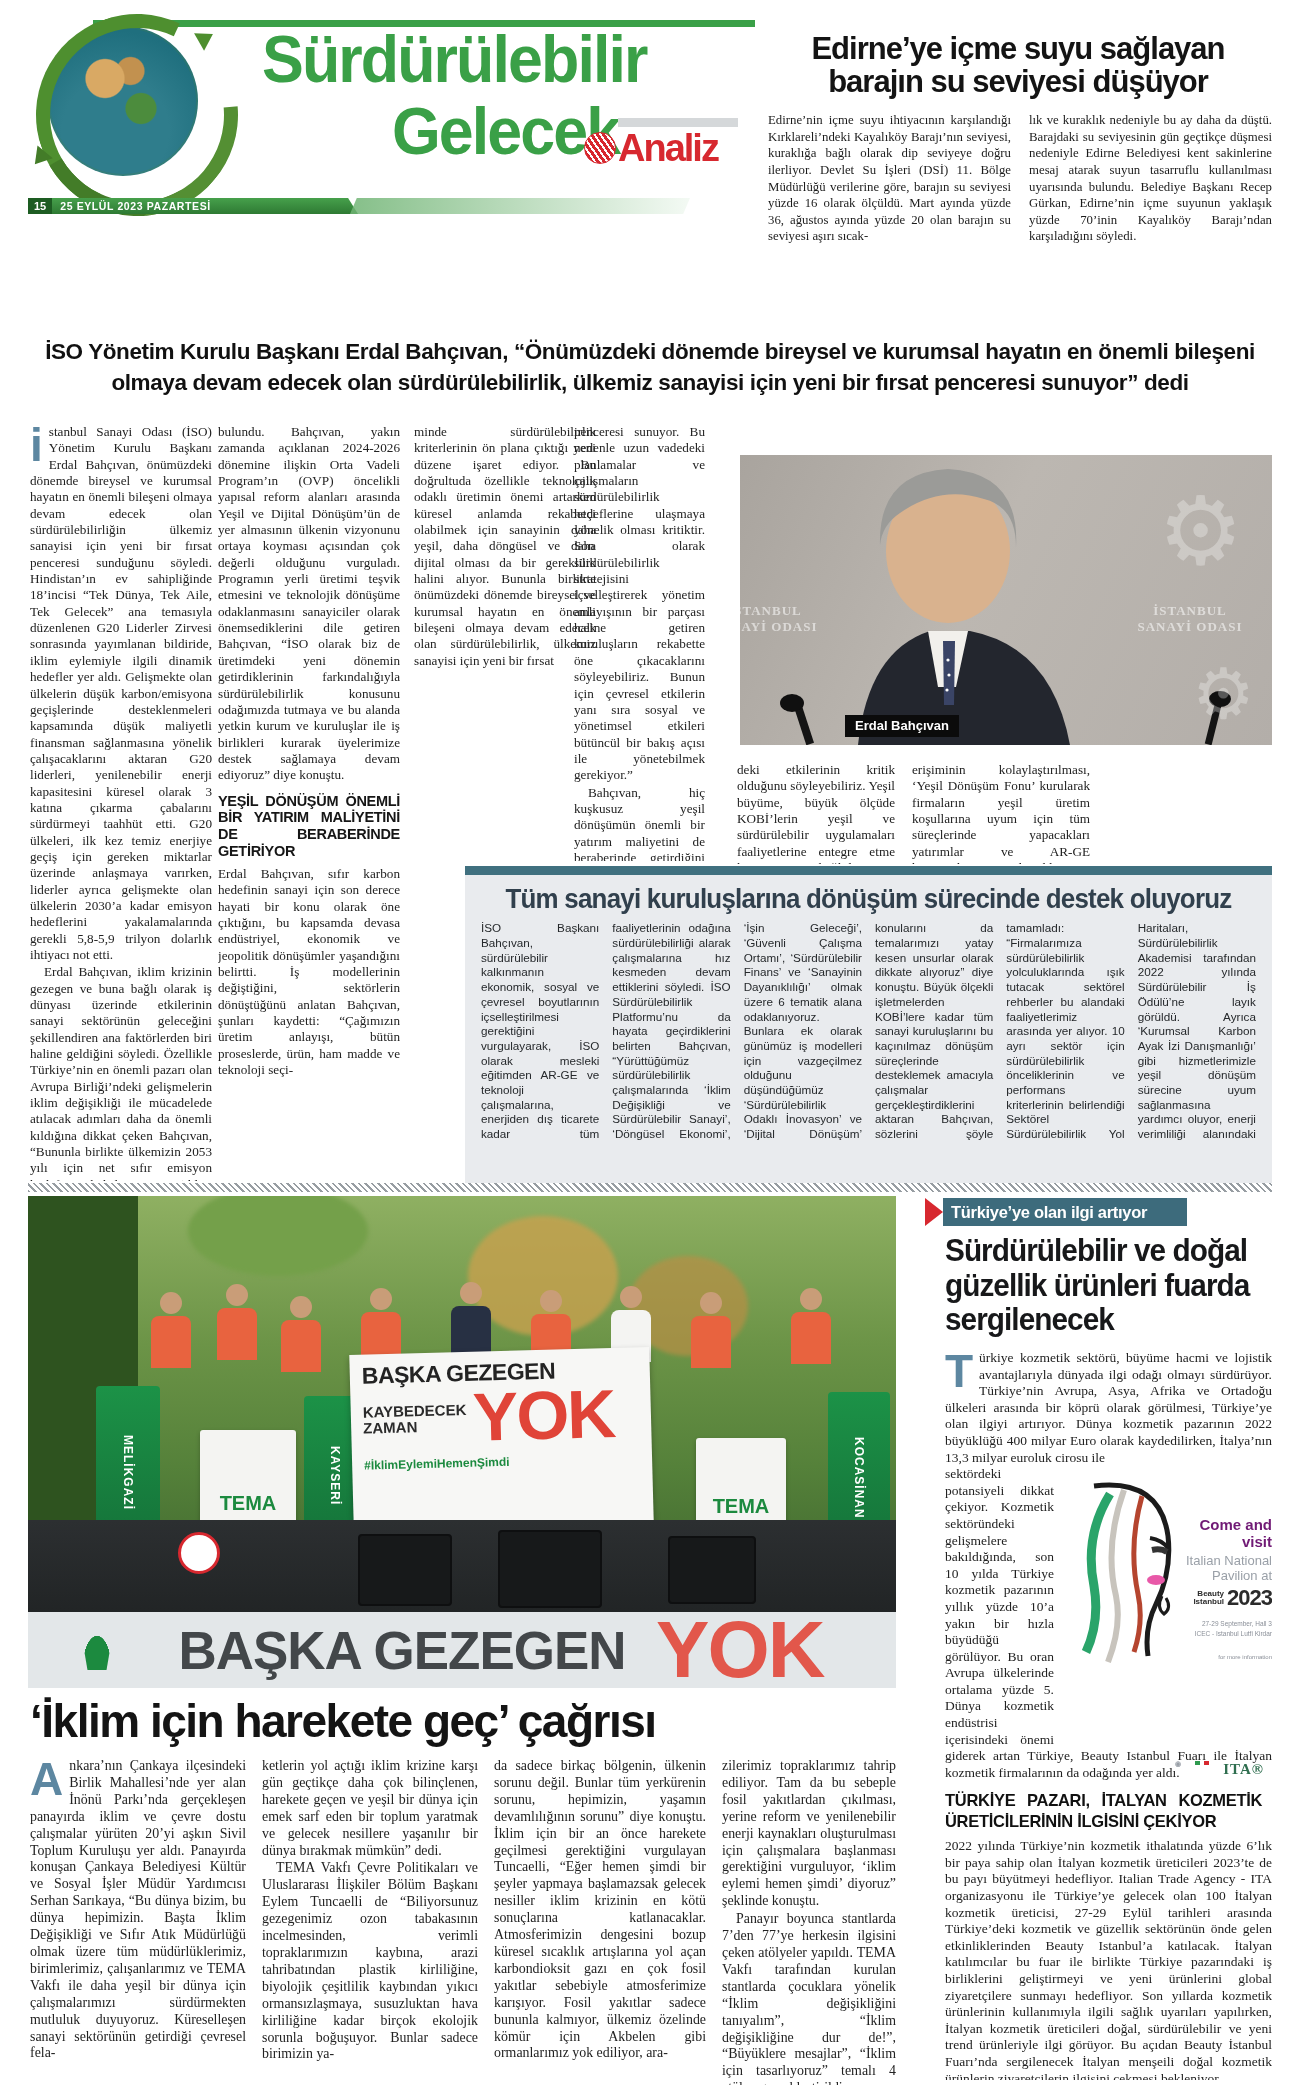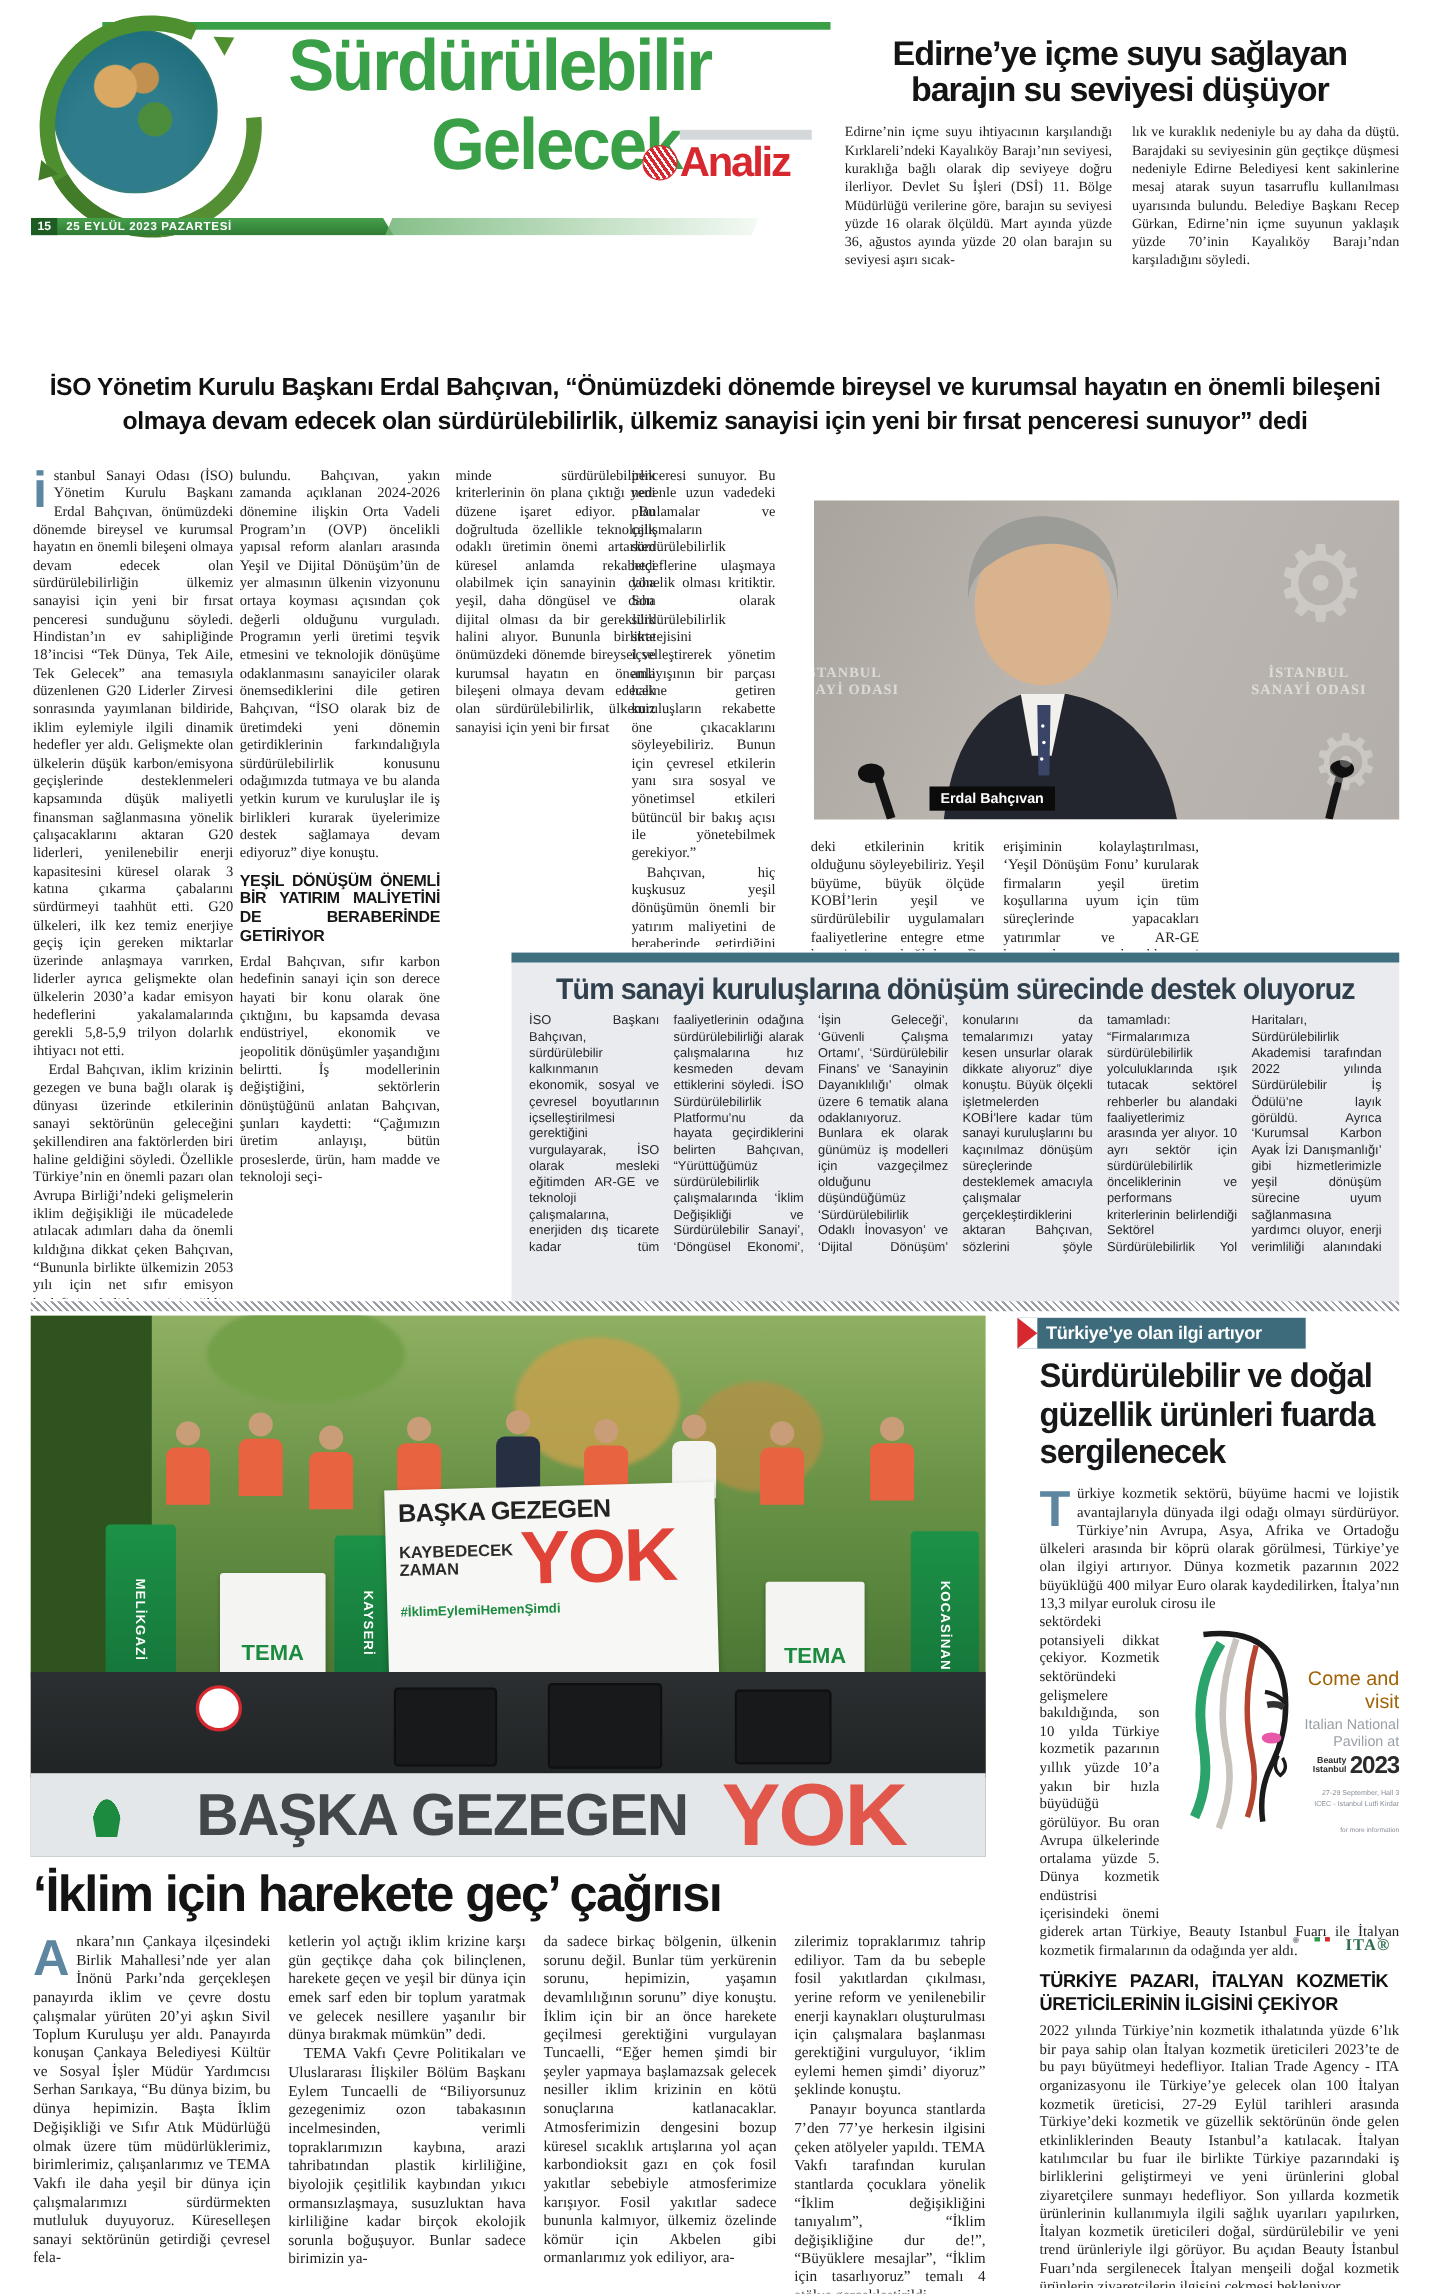--- a/index.html
+++ b/index.html
@@ -134,21 +134,21 @@
   #kicker{left:925px;top:1198px;width:262px;height:28px;background:#3d6b7c;display:flex;align-items:center;}
   #kicker-arrow{width:0;height:0;border-style:solid;border-width:14px 0 14px 18px;
       border-color:transparent transparent transparent #d7282f;margin-right:8px;background:#fff;}
   #kicker-text{color:#fff;font:700 16.5px/1 "Liberation Sans",sans-serif;letter-spacing:-.3px;}
   #cosme-headline{left:945px;top:1234px;width:330px;
       font:700 31px/1.12 "Liberation Sans",sans-serif;color:#17181a;letter-spacing:-1px;transform:scaleX(.96);transform-origin:left top;}
   #cosme-body{left:945px;top:1350px;width:327px;height:730px;font-size:13.5px;line-height:16.6px;color:#222;}
   #beauty-ad{float:right;width:208px;height:258px;margin:4px 0 6px 10px;background:#fff;position:relative;}
   #ad-face{position:absolute;left:0;top:6px;}
   #ad-text{position:absolute;right:0;top:46px;width:96px;text-align:right;font-family:"Liberation Sans",sans-serif;}
-  #ad-come{font-weight:400;font-size:18px;color:#a16207;line-height:1.15;}
+  #ad-come{font-weight:700;font-size:15px;color:#701a75;line-height:1.15;}
   #ad-pav{font-size:13px;color:#9aa0a8;line-height:1.18;margin-top:2px;}
   #ad-brand-row{display:flex;justify-content:flex-end;align-items:center;margin-top:4px;}
   #ad-brand{font:800 8px/1.05 "Liberation Sans",sans-serif;color:#2b2b2b;text-align:right;margin-right:3px;}
   #ad-year{font:800 22px/1 "Liberation Sans",sans-serif;color:#2b2b2b;letter-spacing:-1px;}
   #ad-venue{font-size:6.5px;color:#8a8f98;line-height:1.5;margin-top:10px;}
   #ad-info{font-size:6px;color:#8a8f98;margin-top:10px;}
   #ad-logos{position:absolute;left:-190px;bottom:-40px;width:390px;display:flex;align-items:center;justify-content:flex-end;gap:14px;}
   .mini-logo{height:10px;display:flex;align-items:center;gap:3px;font:600 7px/1 "Liberation Sans",sans-serif;color:#9aa0a8;}
   .it-flag{width:14px;height:4px;background:linear-gradient(90deg,#2f9a4f 33%,#fff 33% 66%,#d7282f 66%);}
   #ita-mark{font:700 15px/1 "Liberation Serif",serif;color:#2f6e4f;letter-spacing:1px;margin-top:12px;}

